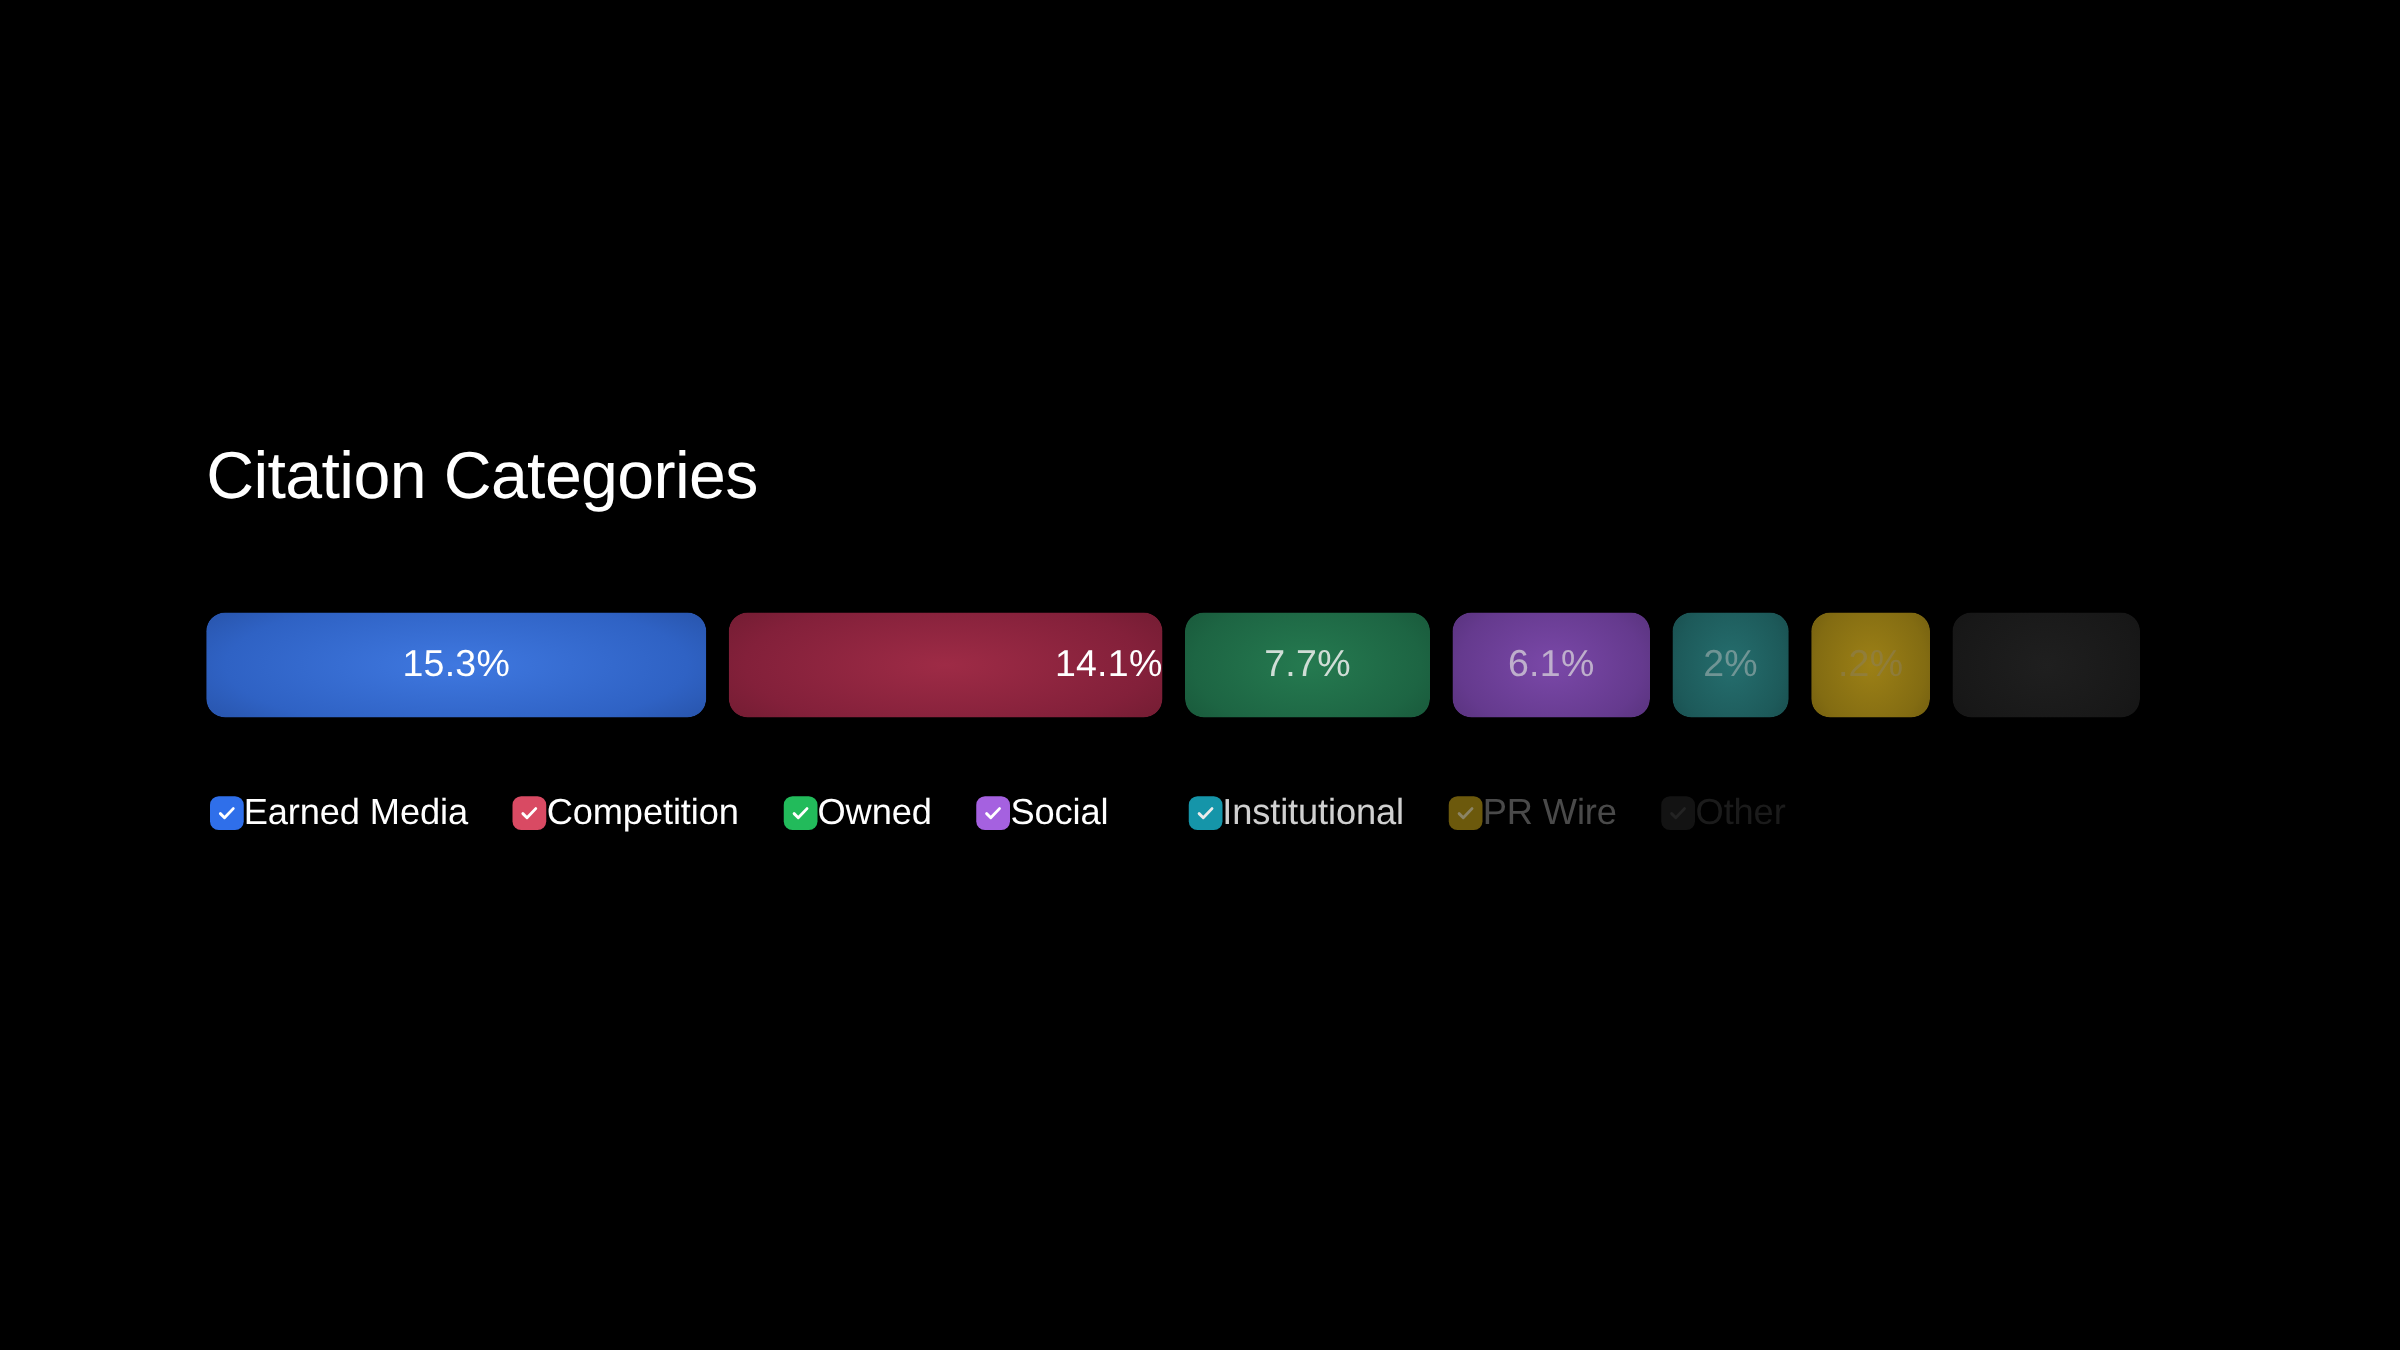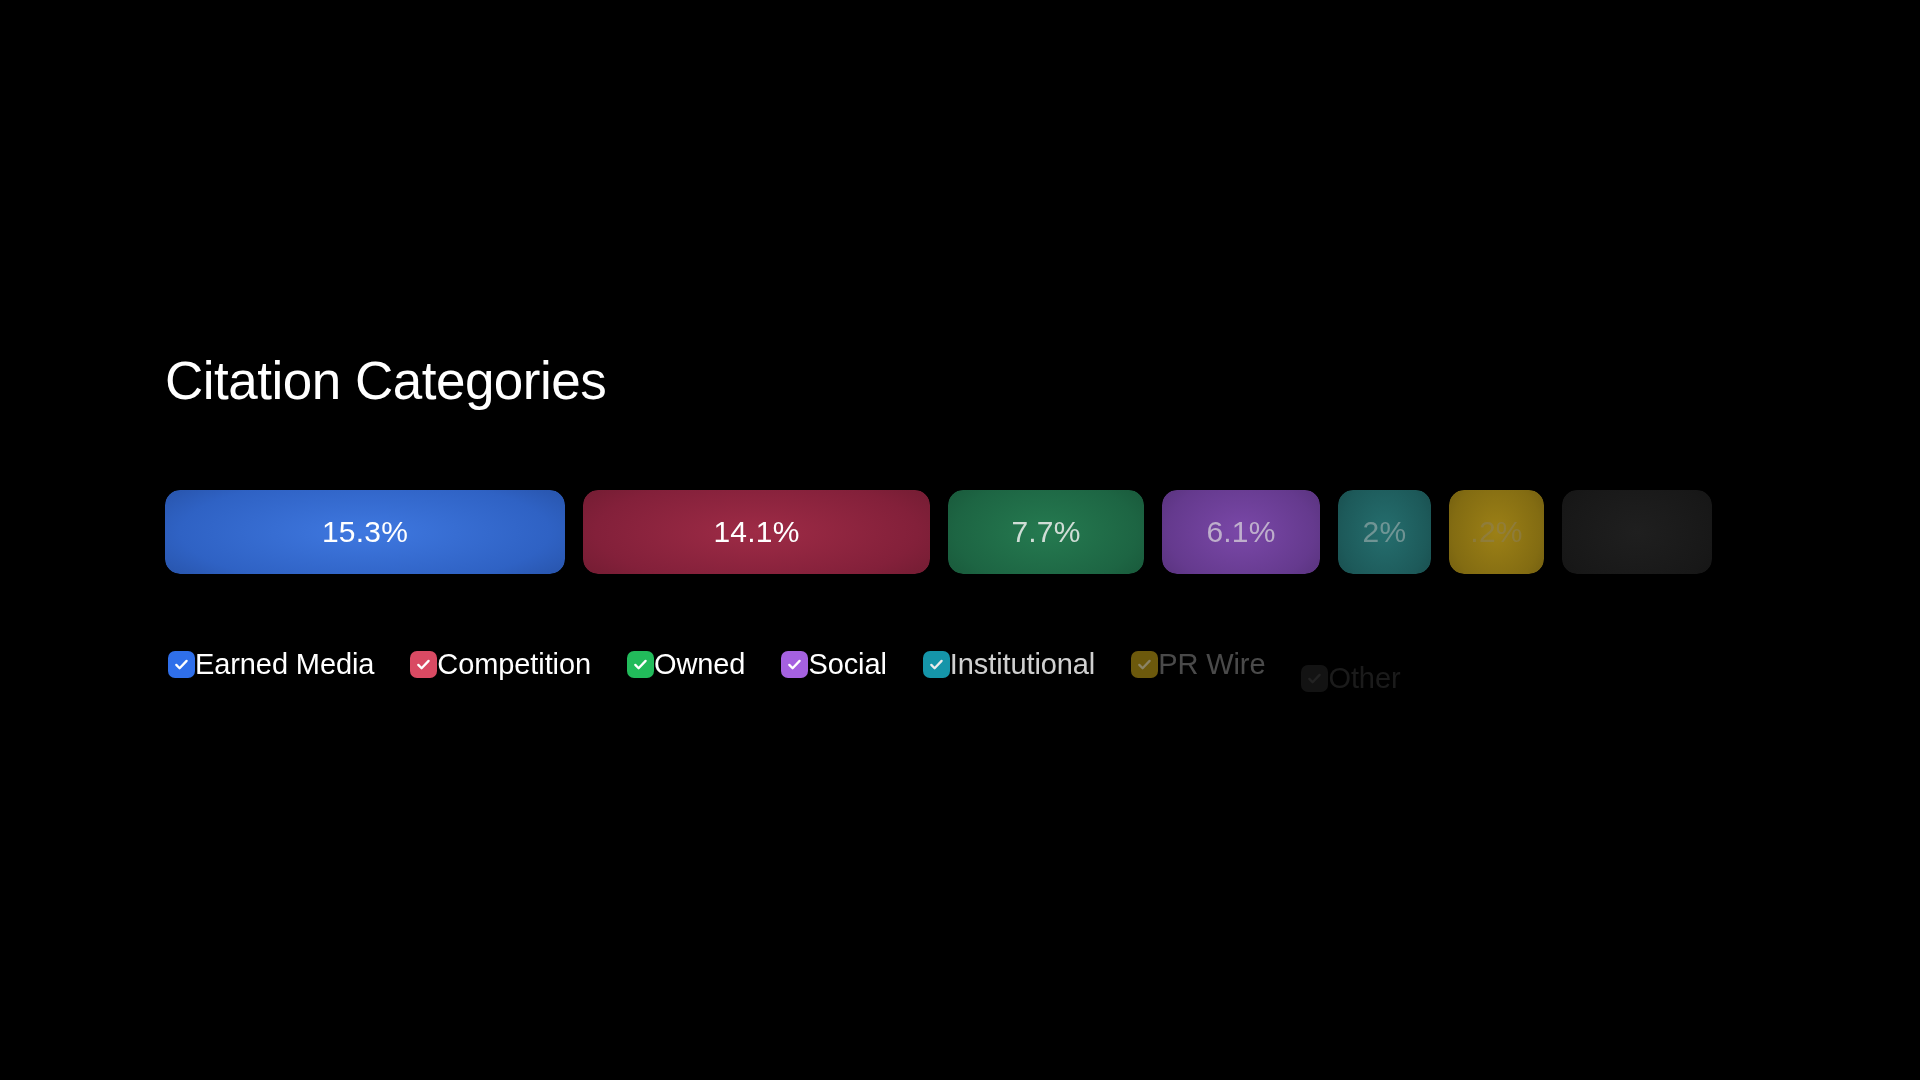--- a/index.html
+++ b/index.html
@@ -78,21 +78,21 @@
     gap:0px;
     white-space:nowrap;
   }
   .legend-item {
     display:flex;
     align-items:center;
     gap:0;
     margin-right:36px;
     cursor:pointer;
   }
-  .legend-item:last-child { margin-right:0;margin-top:28px; }
+  .legend-item:last-child { margin-right:0; }
   .legend-box {
     width:27px; height:27px;
     border-radius:7px;
     display:flex;
     align-items:center;
     justify-content:center;
     flex:0 0 auto;
   }
   .legend-box svg { display:block; }
   .legend-text {
@@ -109,21 +109,21 @@
 
   <div id="panel">
     <div id="page-title">Citation Categories</div>
   </div>
 
   <div id="bar-track">
       <div class="bar-seg" style="width: 400px;">
         <div class="seg-fill" style="background: radial-gradient(110% 150%, rgb(63, 120, 224) 0%, rgb(47, 98, 196) 42%, rgb(29, 63, 134) 78%, rgb(22, 48, 106) 100%);"></div>
         <span class="seg-label" style="color: rgb(255, 255, 255); opacity: 1;">15.3%</span>
       </div>
-      <div class="bar-seg" style="width: 347px;">
+      <div class="bar-seg" style="width: 347px; justify-content: flex-end;">
         <div class="seg-fill" style="background: radial-gradient(110% 150%, rgb(158, 43, 70) 0%, rgb(131, 32, 58) 42%, rgb(92, 23, 40) 78%, rgb(62, 15, 28) 100%);"></div>
         <span class="seg-label" style="color: rgb(255, 255, 255); opacity: 1;">14.1%</span>
       </div>
       <div class="bar-seg" style="width: 196px;">
         <div class="seg-fill" style="background: radial-gradient(110% 150%, rgb(37, 122, 80) 0%, rgb(29, 101, 67) 42%, rgb(19, 72, 47) 78%, rgb(13, 51, 33) 100%);"></div>
         <span class="seg-label" style="color: rgb(223, 230, 226); opacity: 0.92;">7.7%</span>
       </div>
       <div class="bar-seg" style="width: 158px;">
         <div class="seg-fill" style="background: radial-gradient(110% 150%, rgb(122, 72, 168) 0%, rgb(101, 58, 142) 42%, rgb(71, 40, 102) 78%, rgb(48, 28, 70) 100%);"></div>
         <span class="seg-label" style="color: rgb(207, 199, 214); opacity: 0.82;">6.1%</span>
@@ -168,21 +168,21 @@
         <span class="legend-text" style="color: rgb(255, 255, 255);">Owned</span>
       </div>
       <div class="legend-item" style="opacity: 1;">
         <span class="legend-box" style="background: rgb(165, 97, 224);">
           <svg width="17" height="17" viewBox="0 0 17 17" aria-hidden="true">
             <path d="M3.3 8.9 L6.6 12.2 L13.6 4.9" fill="none" stroke="#ffffff" stroke-width="2.3" stroke-linecap="round" stroke-linejoin="round"></path>
           </svg>
         </span>
         <span class="legend-text" style="color: rgb(255, 255, 255);">Social</span>
       </div>
-      <div class="legend-item" style="opacity: 0.92;">
+      <div class="legend-item" style="opacity: 0.92; margin-left: 28px;">
         <span class="legend-box" style="background: rgb(23, 162, 184);">
           <svg width="17" height="17" viewBox="0 0 17 17" aria-hidden="true">
             <path d="M3.3 8.9 L6.6 12.2 L13.6 4.9" fill="none" stroke="#ffffff" stroke-width="2.3" stroke-linecap="round" stroke-linejoin="round"></path>
           </svg>
         </span>
         <span class="legend-text" style="color: rgb(226, 226, 226);">Institutional</span>
       </div>
       <div class="legend-item" style="opacity: 0.6;">
         <span class="legend-box" style="background: rgb(181, 148, 21);">
           <svg width="17" height="17" viewBox="0 0 17 17" aria-hidden="true">

